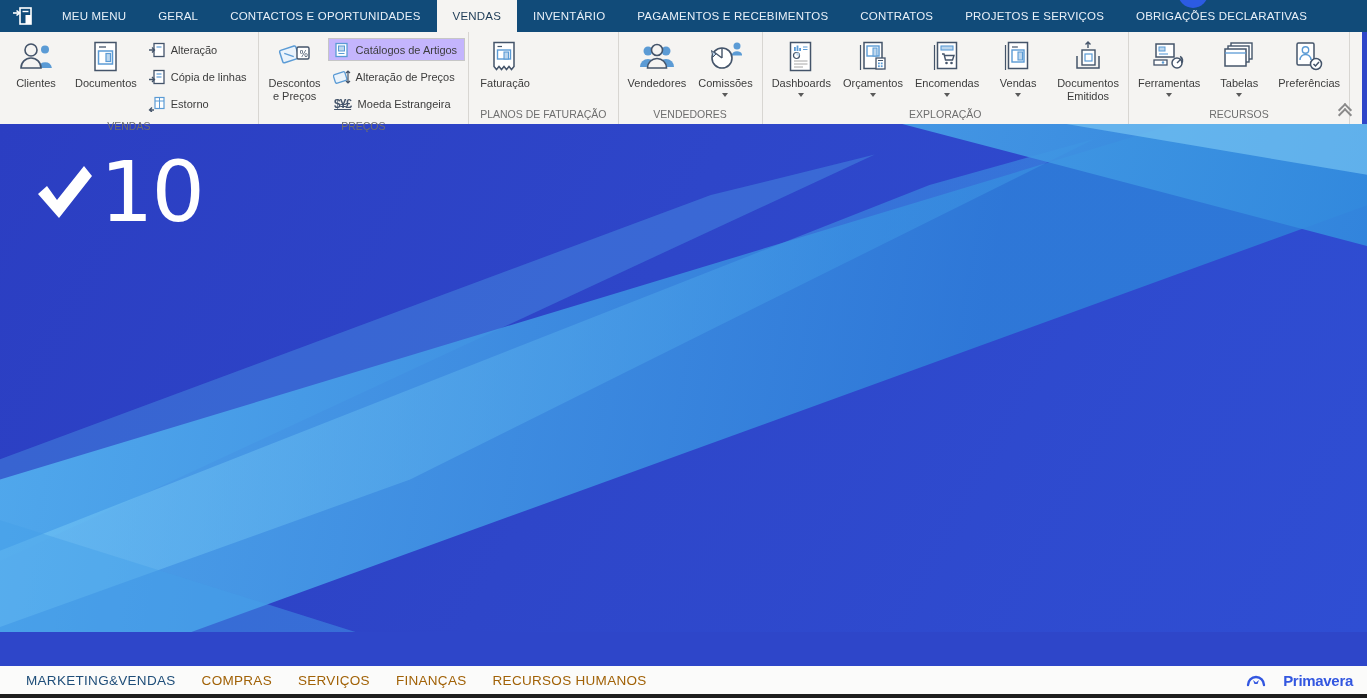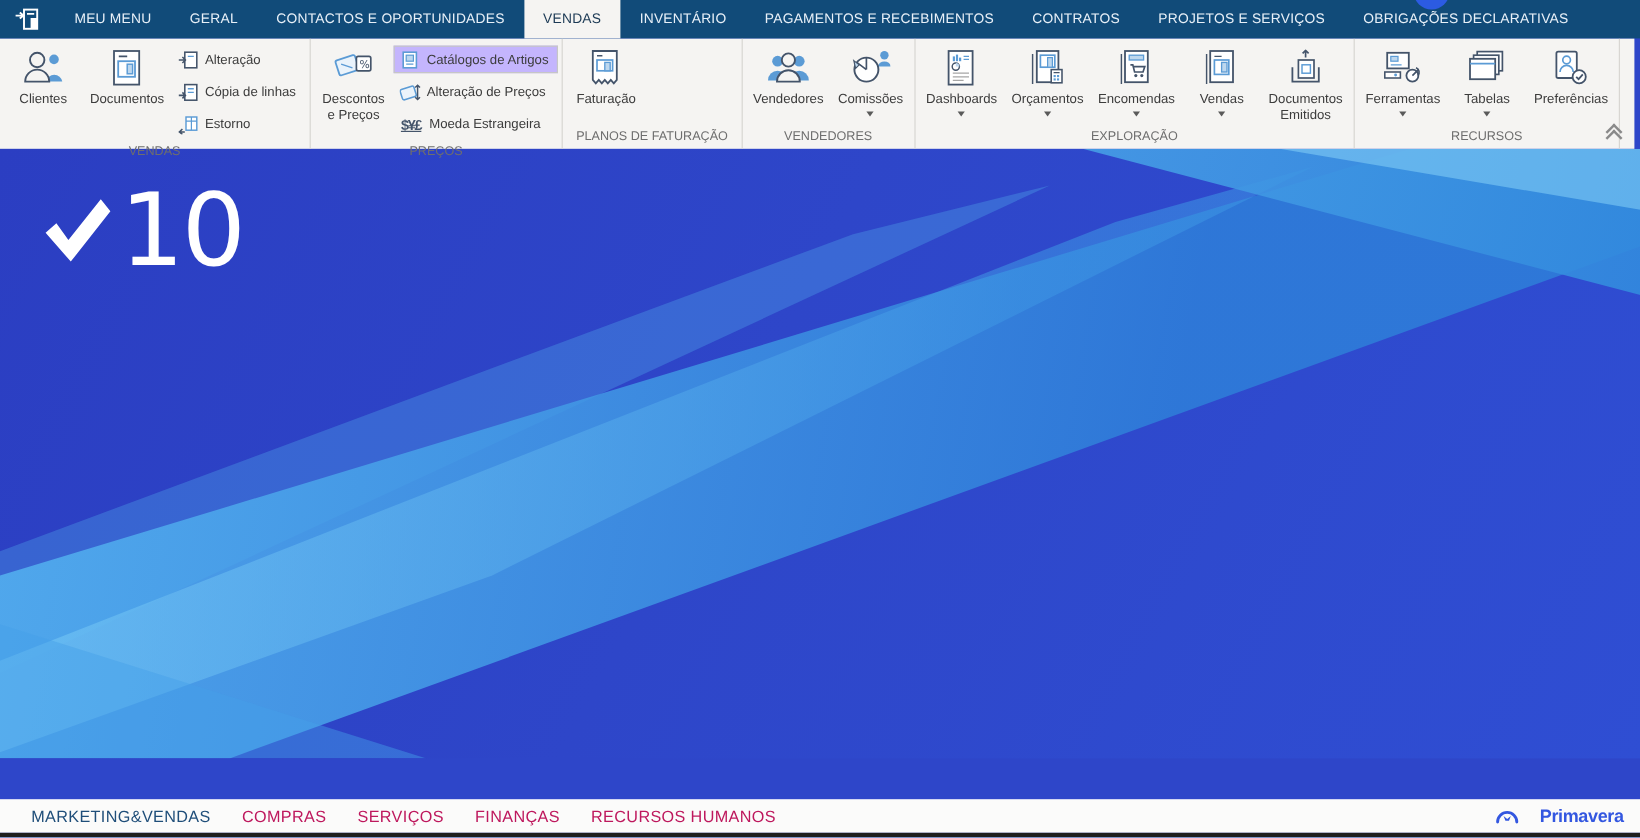--- a/index.html
+++ b/index.html
@@ -42,21 +42,21 @@
   .band-c{background:#4FA8EC;opacity:.35;clip-path:polygon(0 66%,52% 14%,64% 6%,0 86%);}
   .wedge-tr{background:linear-gradient(105deg,#6AC3F5,#2E86DC);opacity:.9;
             clip-path:polygon(66% 0,100% 0,100% 24%);}
   .wedge-tr2{background:#8ED7FA;opacity:.5;clip-path:polygon(78% 0,100% 0,100% 10%);}
   .tri-bl{background:#45A0E8;opacity:.45;clip-path:polygon(0 100%,0 78%,26% 100%);}
   .v10{position:absolute;left:30px;top:28px;display:flex;align-items:flex-end;color:#fff;}
   .v10 .digits{font-size:84px;line-height:76px;font-weight:500;letter-spacing:-2px;font-family:"DejaVu Sans",sans-serif;}
 
   
   .bottombar{position:absolute;left:0;right:0;bottom:4px;height:28px;background:#FBFBFA;display:flex;align-items:center;z-index:30;}
-  .bn-item{font-size:13.5px;letter-spacing:.3px;color:#be185d;margin-left:26px;cursor:pointer;white-space:nowrap;}
+  .bn-item{font-size:13.5px;letter-spacing:.3px;color:#a16207;margin-left:26px;cursor:pointer;white-space:nowrap;}
   .bn-item.active{color:#1F4E79;}
   .brand{margin-left:auto;margin-right:14px;display:flex;align-items:center;gap:16px;cursor:default;}
   .brand-text{color:#3357E0;font-size:15px;font-weight:bold;letter-spacing:-.3px;}
   .bottom-strip{position:absolute;left:0;right:0;bottom:0;height:4px;background:#1E1E1E;z-index:31;}
 </style>
 </head>
 <body>
 
 <div class="window">
 

